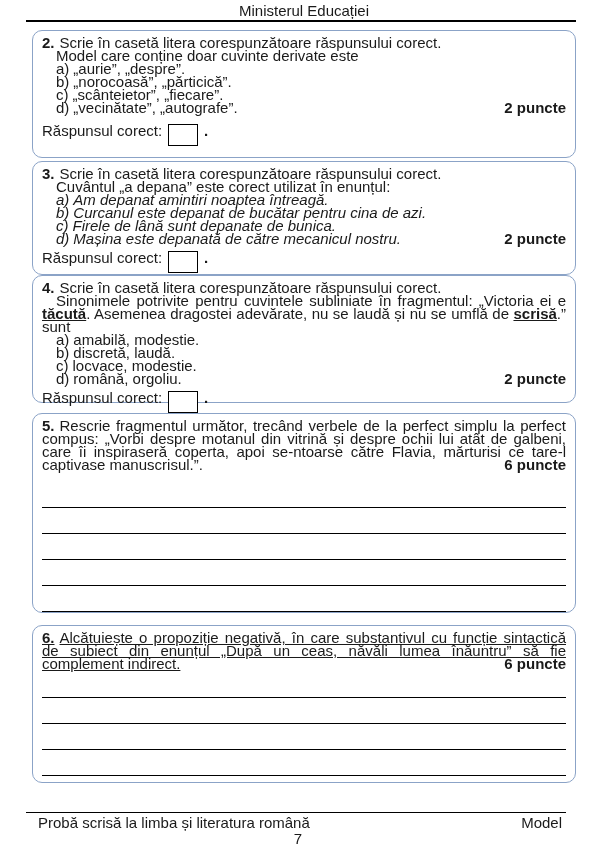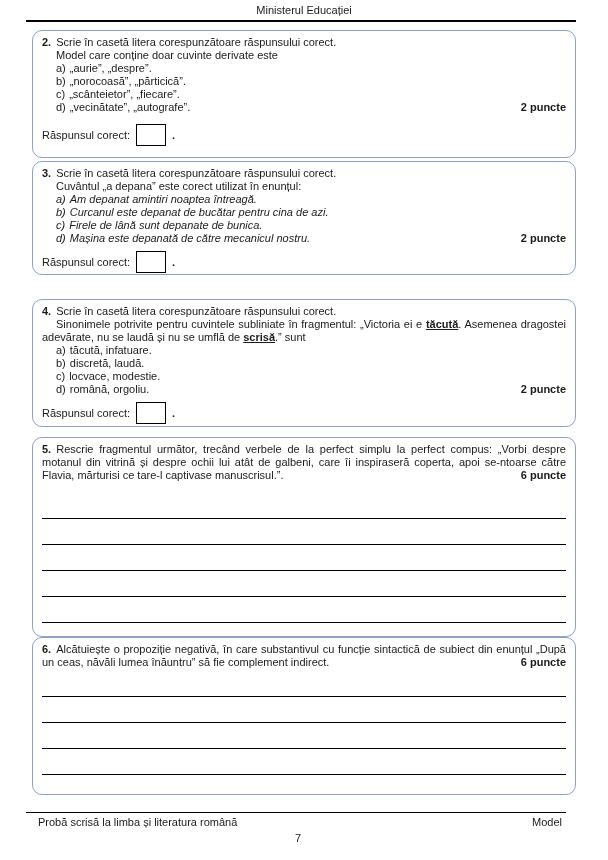--- a/index.html
+++ b/index.html
@@ -3,52 +3,52 @@
 <meta charset="utf-8">
 <style>
   * { margin: 0; padding: 0; box-sizing: border-box; }
   html, body { background: #ffffff; }
   .page {
     position: relative;
     width: 608px;
     height: 860px;
     background: #ffffff;
     font-family: "Liberation Sans", sans-serif;
-    font-size: 11px;
+    font-size: 15px;
     line-height: 13px;
     color: #1a1a1a;
     overflow: hidden;
   }
   
   .header { padding-top: 4px; text-align: center; }
   .header div { line-height: 13px; }
   .rule { border-top: 2px solid #000; }
   .header-rule { margin: 3px 32px 0 26px; }
   
   .main { margin: 6px 32px 0 32px; }
   .qbox {
     border: 1.5px solid #8ba3c7;
     border-radius: 10px;
     padding: 5px 9px 6px 9px;
     position: relative;
     background: #fff;
   }
   .qbox-2 { height: 128px; margin-top: 8px; }
   .qbox-3 { height: 114px; margin-top: 3px; }
-  .qbox-4 { height: 128px; margin-top: 24px; }
+  .qbox-4 { height: 128px; margin-top: 0; }
   .qbox-5 { height: 200px; margin-top: 10px; }
-  .qbox-6 { height: 158px; margin-top: 0; }
+  .qbox-6 { height: 158px; margin-top: 12px; text-decoration: underline; }
   .qnum { font-weight: bold; margin-right: 5px; }
   .sub { margin-left: 14px; }
   .frag { text-indent: 14px; text-align: justify; }
   .opts { margin-left: 14px; }
   .opt .letter { margin-right: 4px; }
   .qbox-3 .opt { font-style: italic; }
   .points { float: right; font-weight: bold; font-style: normal; }
-  .answer-row { display: flex; align-items: center; gap: 6px; }
+  .answer-row { display: flex; align-items: flex-start; gap: 6px; }
   .ar-10 { margin-top: 10px; }
   .ar-6 { margin-top: 6px; }
   .abox {
     display: inline-block;
     width: 30px;
     height: 22px;
     border: 1.2px solid #000;
     background: #fff;
   }
   .answer-period { font-weight: bold; }
@@ -106,21 +106,21 @@
         <span>Răspunsul corect:</span>
         <span class="abox"></span>
         <span class="answer-period">.</span>
       </div>
     </section>
 
     <section class="qbox qbox-4">
       <p class="qline"><b class="qnum">4.</b><span>Scrie în casetă litera corespunzătoare răspunsului corect.</span></p>
       <p class="frag"><span>Sinonimele potrivite pentru cuvintele subliniate în fragmentul: „Victoria ei e </span><span class="ub">tăcută</span><span>. Asemenea dragostei adevărate, nu se laudă și nu se umflă de </span><span class="ub">scrisă</span><span>.” sunt</span></p>
       <div class="opts">
-        <div class="opt"><span class="letter">a)</span><span>tăcută, infatuare.</span></div>
+        <div class="opt"><span class="letter">a)</span><span>amabilă, modestie.</span></div>
         <div class="opt"><span class="letter">b)</span><span>discretă, laudă.</span></div>
         <div class="opt"><span class="letter">c)</span><span>locvace, modestie.</span></div>
         <div class="opt"><span class="points">2 puncte</span><span class="letter">d)</span><span>română, orgoliu.</span></div>
       </div>
       <div class="answer-row ar-6">
         <span>Răspunsul corect:</span>
         <span class="abox"></span>
         <span class="answer-period">.</span>
       </div>
     </section>

